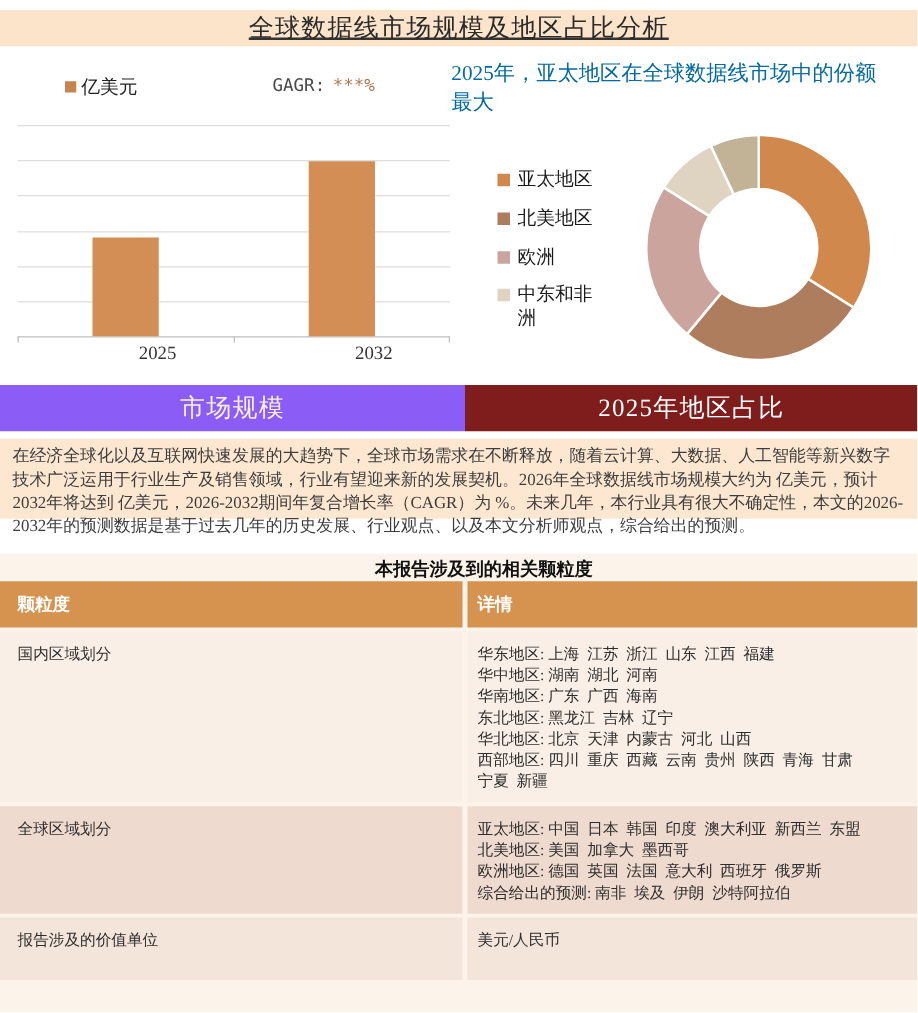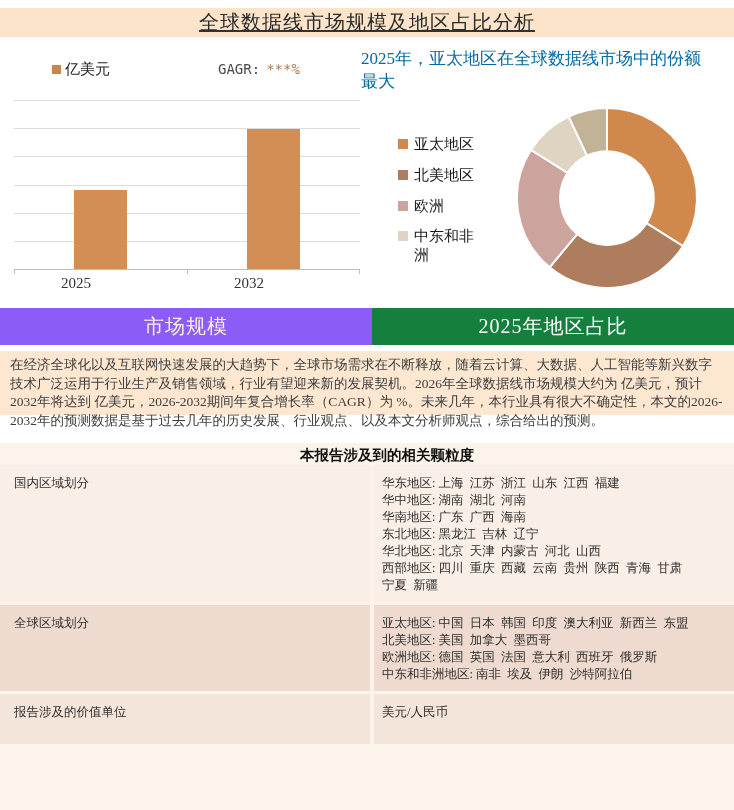--- a/index.html
+++ b/index.html
@@ -16,37 +16,37 @@
   .bar-legend { position:absolute; left:52px; top:58px; width:320px; height:22px;
     display:flex; align-items:center; font-size:15px; color:#222; }
   .legend-sq { width:9px; height:9px; background:#C6854F; margin-right:4px; }
   .cagr { margin-left:108px; font-family:"DejaVu Sans Mono",monospace; font-size:14px; color:#4a4a4a; }
   .cagr .stars { color:#B0784E; margin-left:6px; }
 
   #bar-plot { position:absolute; left:14px; top:100px; width:346px; height:169px; }
   .gridline { position:absolute; left:0; right:0; height:1px; background:#DDDDDD; }
   .axisline { background:#BFBFBF; }
   .bar { position:absolute; width:53px; }
-  .xlabel { position:absolute; top:175px; width:80px; text-align:left; font-size:15px; color:#333; }
+  .xlabel { position:absolute; top:175px; width:80px; text-align:right; font-size:15px; color:#333; }
   .tick { position:absolute; top:169px; width:1px; height:5px; background:#BFBFBF; }
 
   
   .pie-title { position:absolute; left:361px; top:47px; width:352px; font-size:17px;
     line-height:1.38; color:#0369a1; }
   #pie-legend { position:absolute; left:398px; top:135px; width:104px; }
   .pl-item { display:flex; margin-bottom:12px; font-size:15px; color:#1a1a1a; line-height:1.25; }
   .pl-sq { flex:0 0 10px; width:10px; height:10px; margin:4px 6px 0 0; }
   .pl-txt { width:66px; }
   #donut-svg { position:absolute; left:487px; top:98px; }
 
   
   .tabs { position:absolute; left:0; top:308px; width:734px; height:37px; display:flex; }
   .tab { display:flex; align-items:center; justify-content:center; font-size:20px; letter-spacing:1px; }
   .tab-left { width:372px; background:#8b5cf6; color:#F8EEDD; }
-  .tab-right { width:362px; background:#15803d; color:#FFFFFF; }
+  .tab-right { width:362px; background:#7f1d1d; color:#FFFFFF; }
 
   
   .overview { position:absolute; left:0; top:351px; width:734px; height:64px;
     background:#FDE7D0; padding:5px 10px 0 10px; font-size:13.5px; line-height:18.6px; color:#3d3d3d; }
 
   
   .lower-band { position:absolute; left:0; top:443px; width:734px; height:367px; background:#FCF4EA; }
   .gran-heading { position:absolute; left:0; top:446px; width:734px; text-align:center;
     font-size:14.5px; font-weight:bold; color:#111;padding-left:40px; }
   .gtable { position:absolute; left:0; top:465px; width:734px; }
@@ -129,36 +129,40 @@
     <div class="tab tab-left">市场规模</div>
     <div class="tab tab-right">2025年地区占比</div>
   </div>
 
   <div class="overview">在经济全球化以及互联网快速发展的大趋势下，全球市场需求在不断释放，随着云计算、大数据、人工智能等新兴数字技术广泛运用于行业生产及销售领域，行业有望迎来新的发展契机。2026年全球数据线市场规模大约为 亿美元，预计2032年将达到 亿美元，2026-2032期间年复合增长率（CAGR）为 %。未来几年，本行业具有很大不确定性，本文的2026-2032年的预测数据是基于过去几年的历史发展、行业观点、以及本文分析师观点，综合给出的预测。</div>
 
   <div class="lower-band"></div>
   <div class="gran-heading">本报告涉及到的相关颗粒度</div>
 
   <div class="gtable">
+    <div class="trow thead">
+      <div class="cell-l">颗粒度</div>
+      <div class="cell-r">详情</div>
+    </div>
     <div class="trow tbody-row r2 row-cream">
       <div class="cell-l">国内区域划分</div>
       <div class="cell-r">华东地区: 上海  江苏  浙江  山东  江西  福建
 华中地区: 湖南  湖北  河南
 华南地区: 广东  广西  海南
 东北地区: 黑龙江  吉林  辽宁
 华北地区: 北京  天津  内蒙古  河北  山西
 西部地区: 四川  重庆  西藏  云南  贵州  陕西  青海  甘肃
 宁夏  新疆</div>
     </div>
     <div class="trow tbody-row r3 row-pink">
       <div class="cell-l">全球区域划分</div>
       <div class="cell-r">亚太地区: 中国  日本  韩国  印度  澳大利亚  新西兰  东盟
 北美地区: 美国  加拿大  墨西哥
 欧洲地区: 德国  英国  法国  意大利  西班牙  俄罗斯
-中东和非洲地区: 南非  埃及  伊朗  沙特阿拉伯</div>
+综合给出的预测: 南非  埃及  伊朗  沙特阿拉伯</div>
     </div>
     <div class="trow tbody-row r4 row-cream2">
       <div class="cell-l">报告涉及的价值单位</div>
       <div class="cell-r">美元/人民币</div>
     </div>
   </div>
 
 </div>
 
 </body></html>

